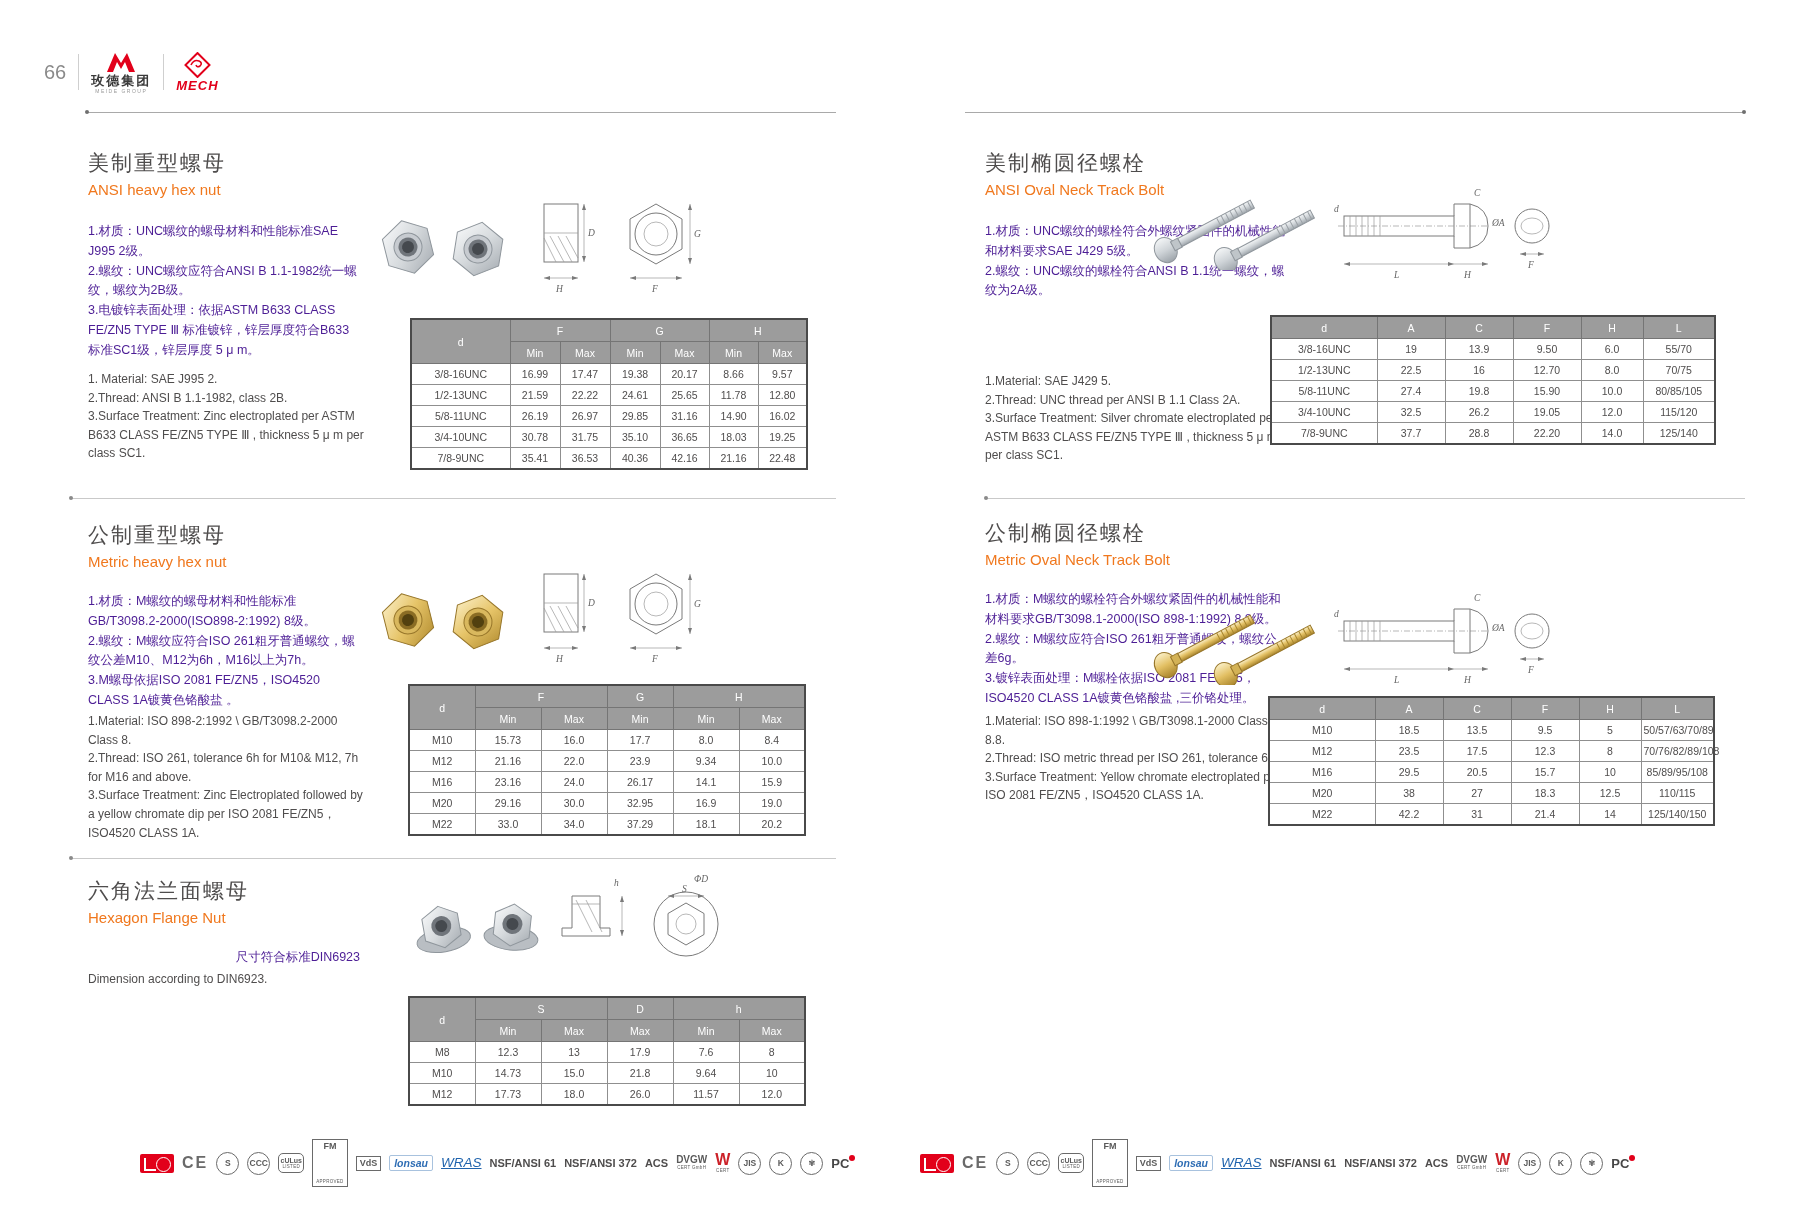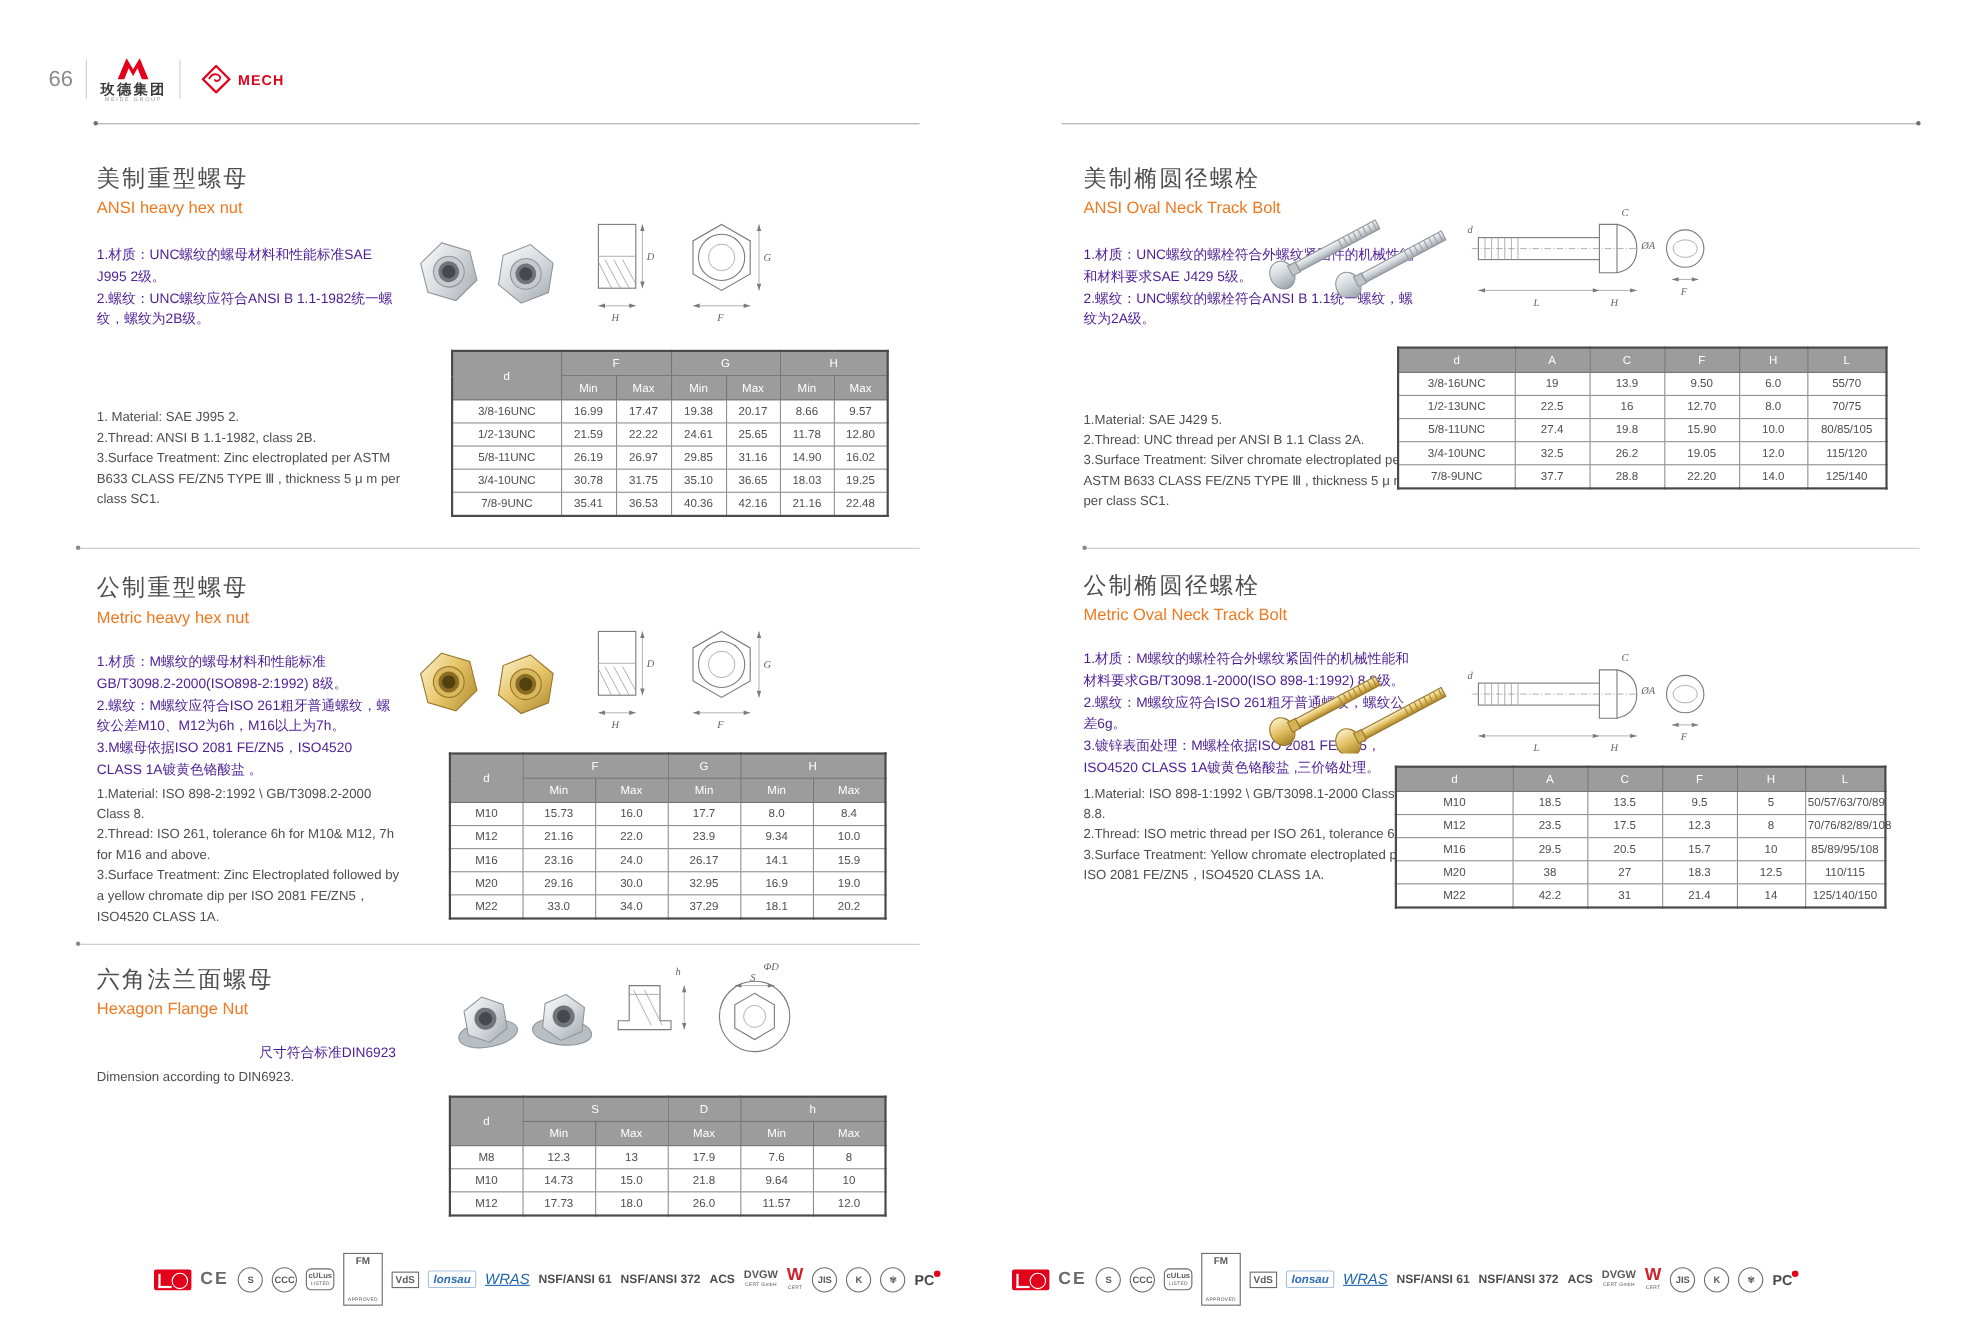--- a/index.html
+++ b/index.html
@@ -73,21 +73,21 @@
     <span class="pagenum">66</span>
     <div class="vline" style="height:36px;"></div>
     <div style="display:flex;flex-direction:column;align-items:center;">
       <svg width="36" height="24" viewBox="0 0 36 24">
         <path d="M4 22 L12 3 L18 13 L24 3 L32 22 L26 22 L22 12 L18 19 L14 12 L10 22 Z" fill="#e2001a"></path>
       </svg>
       <span class="brand-zh">玫德集团</span>
       <span class="brand-en">MEIDE GROUP</span>
     </div>
     <div class="vline" style="height:36px;"></div>
-    <div style="display:flex;flex-direction:row;align-items:center;">
+    <div style="display:flex;flex-direction:column;align-items:center;font-style:italic;">
       <svg width="40" height="26" viewBox="0 0 40 26">
         <rect x="12" y="4.5" width="17" height="17" transform="rotate(45 20.5 13)" fill="none" stroke="#e2001a" stroke-width="2"></rect>
         <path d="M14 13 q3 -6 8 -4 q4 2 1 5 q-3 2 -4 -1" fill="none" stroke="#e2001a" stroke-width="1.6"></path>
       </svg>
       <span class="mech-txt">MECH</span>
     </div>
   </div>
 
 
   <div class="rule" style="left:86px;top:112px;width:750px;">
@@ -95,20 +95,21 @@
     </div>
   <div class="rule" style="left:965px;top:112px;width:780px;">
       <span class="dot r"></span>
     </div>
 
   <div class="abs sec-title" style="left:88px;top:152px;">美制重型螺母</div>
   <div class="abs sec-sub" style="left:88px;top:182px;">ANSI heavy hex nut</div>
   <div class="abs para para-zh" style="left:88px;top:222px;width:272px;">
     <p>1.材质：UNC螺纹的螺母材料和性能标准SAE J995 2级。</p>
     <p>2.螺纹：UNC螺纹应符合ANSI B 1.1-1982统一螺纹，螺纹为2B级。</p>
+    <p>3.电镀锌表面处理：依据ASTM B633  CLASS  FE/ZN5 TYPE Ⅲ 标准镀锌，锌层厚度符合B633标准SC1级，锌层厚度 5 μ m。</p>
   </div>
   <div class="abs para para-en" style="left:88px;top:370px;width:280px;">
     <p>1. Material: SAE J995 2.</p>
     <p>2.Thread: ANSI B 1.1-1982, class 2B.</p>
     <p>3.Surface Treatment: Zinc electroplated per ASTM B633 CLASS FE/ZN5 TYPE Ⅲ , thickness  5 μ m per class SC1.</p>
   </div>
 
   <svg class="abs photo" style="left:368px;top:205px;" width="155" height="82" viewBox="0 0 155 82">
     <defs>
       <linearGradient id="sil1" x1="0" y1="0" x2="1" y2="1">

